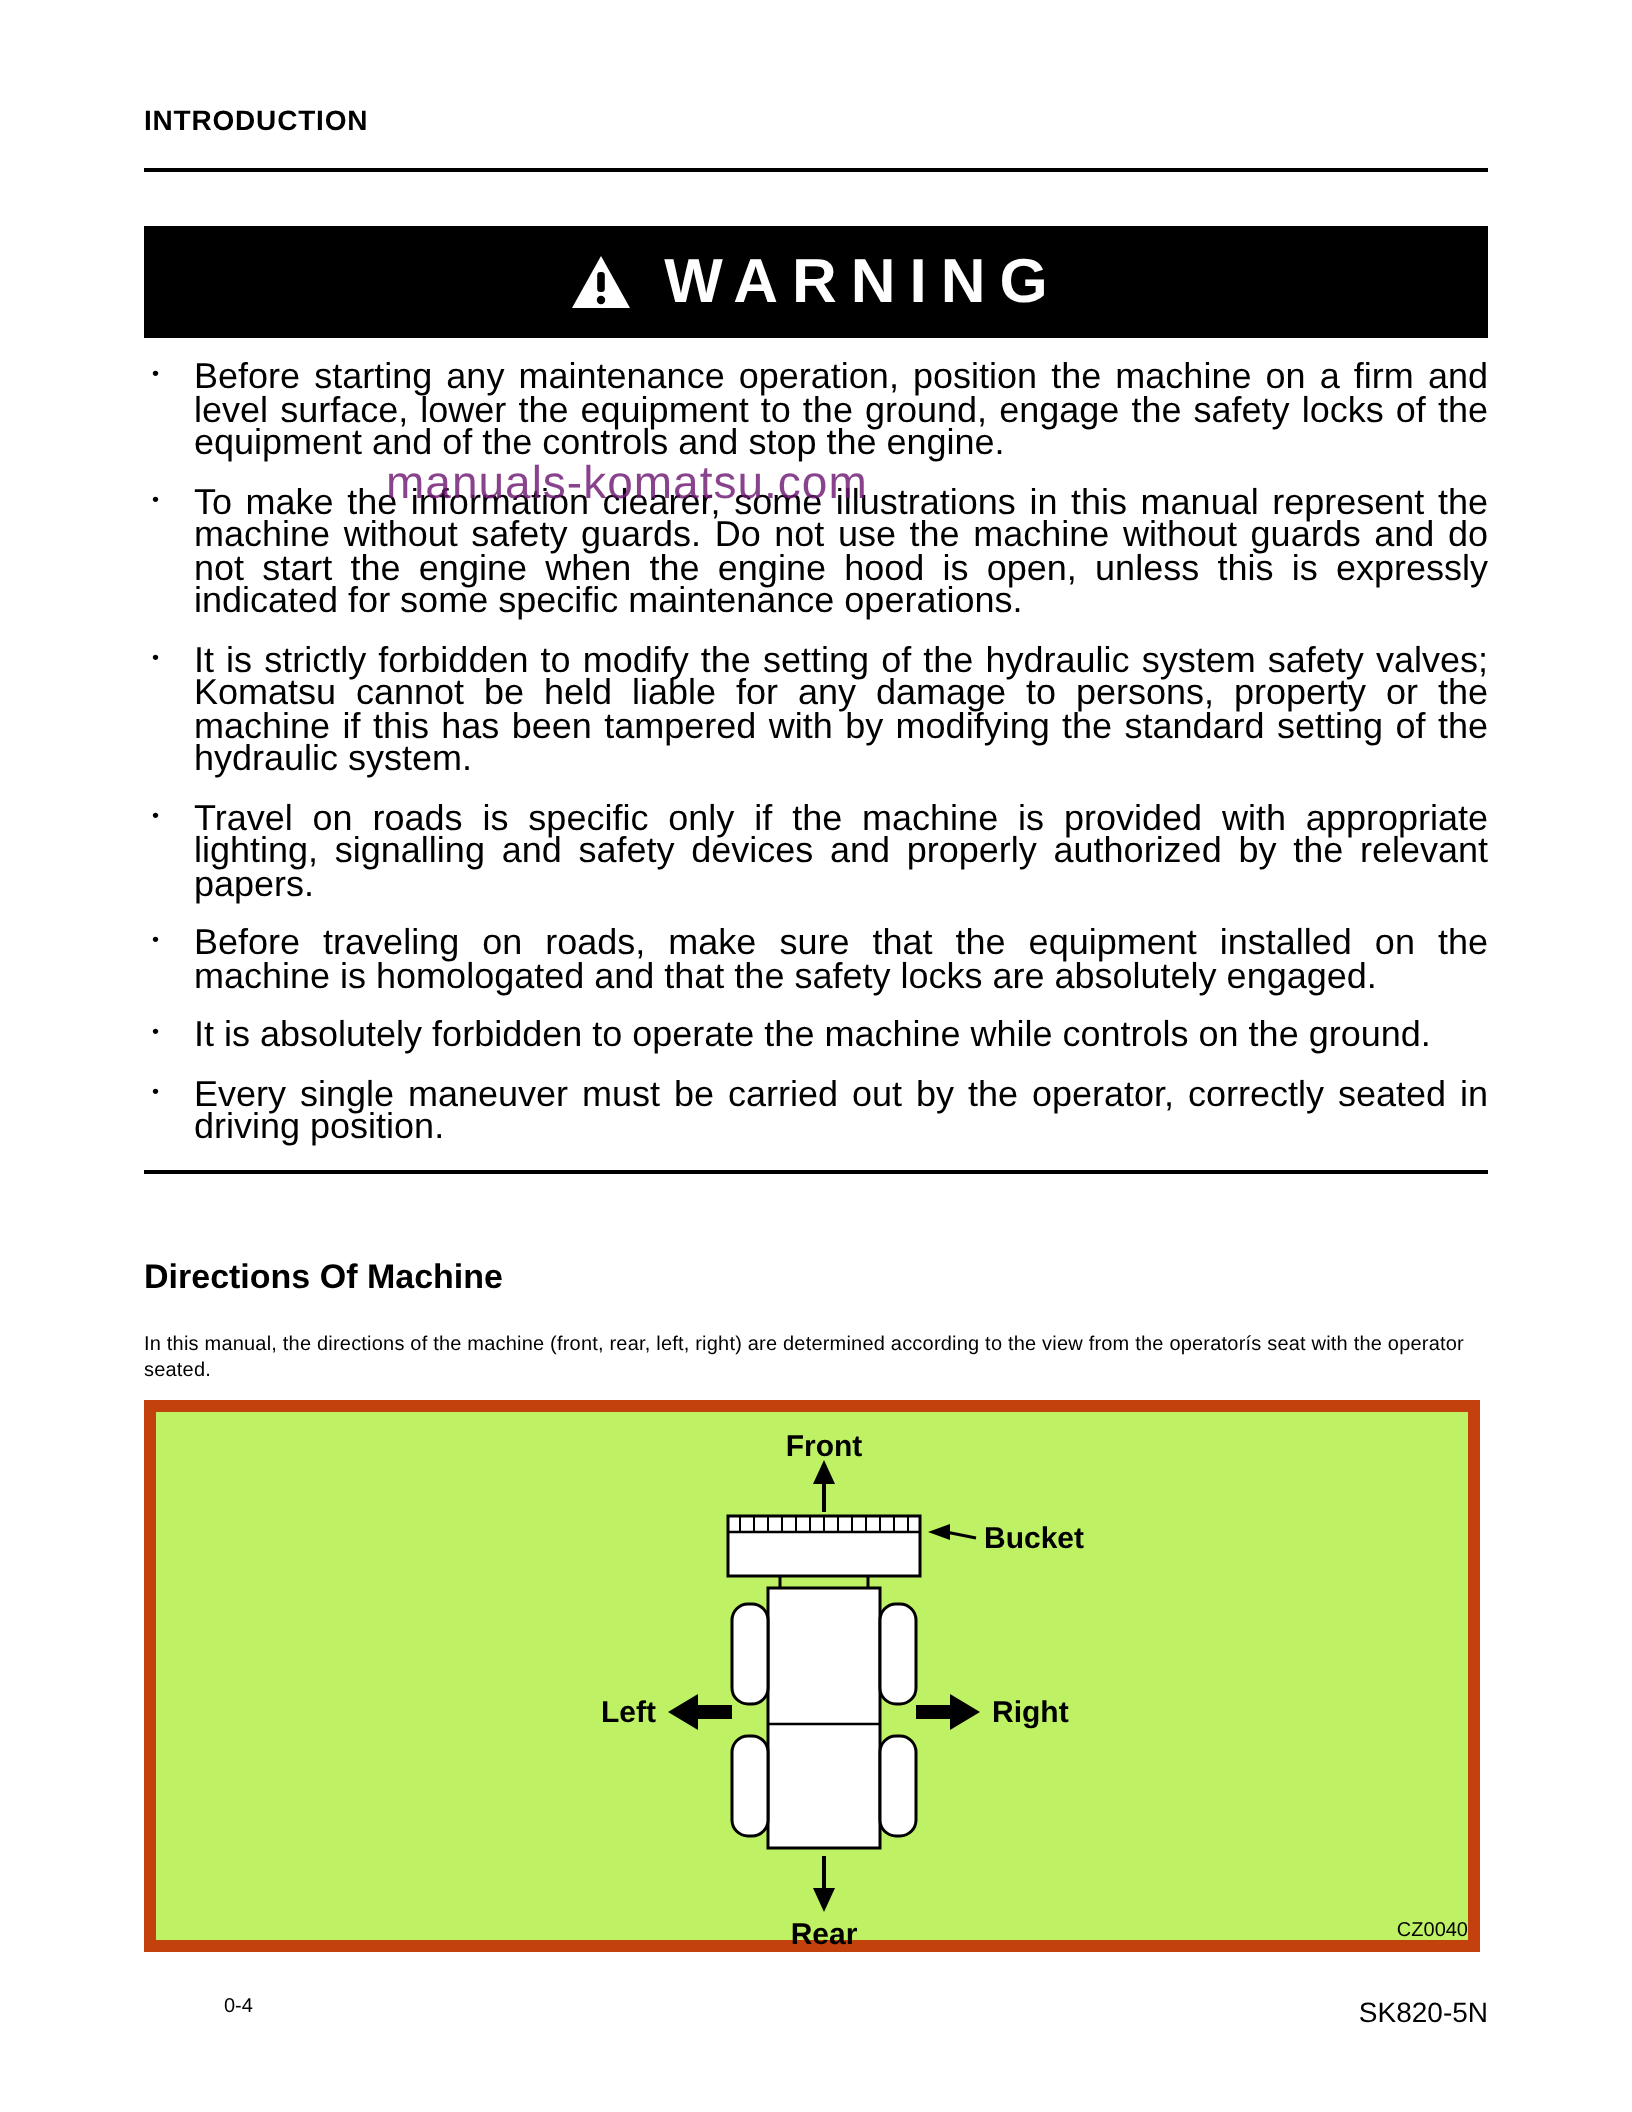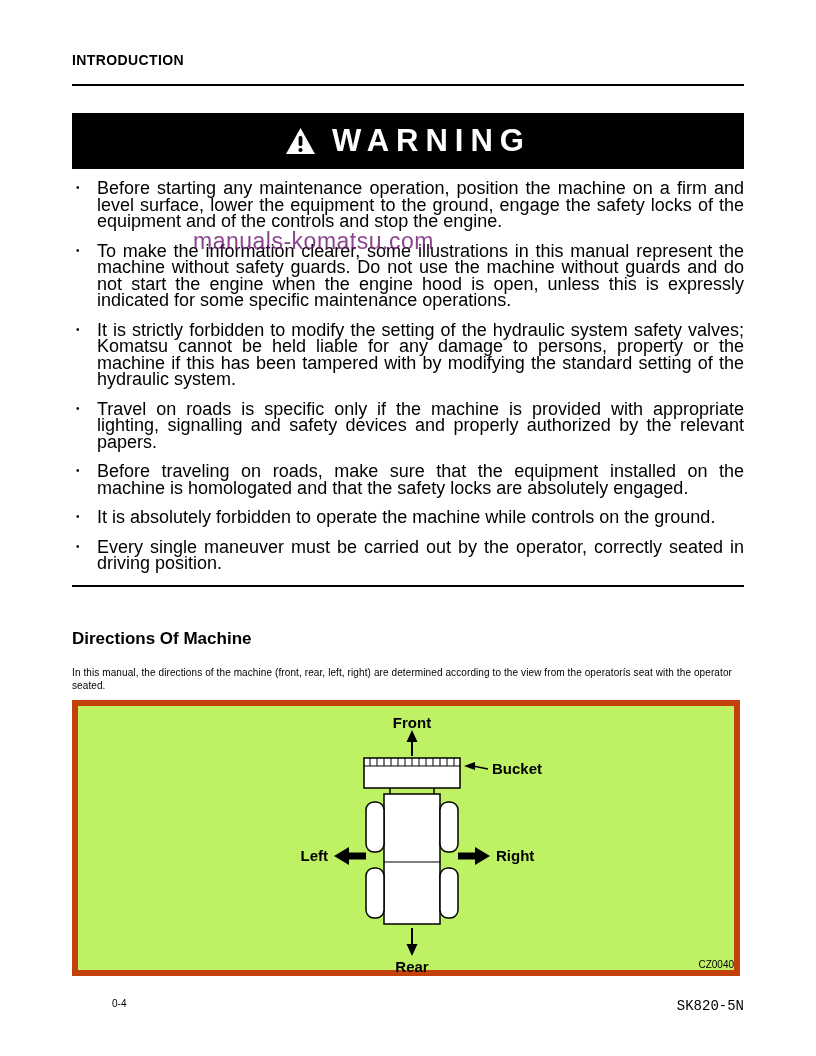--- a/index.html
+++ b/index.html
@@ -53,21 +53,21 @@
   .figure-box {
     margin-top:7px;
     width:668px; height:276px;
     border:6px solid #c2410c;
     position:relative;
     background:#bef264;
   }
   .figure-box svg { display:block; }
 
   .footer-left  { position:absolute; left:72px;  top:998px; font-size:10px;margin-left:40px; }
-  .footer-right { position:absolute; right:72px; top:998px; font-size:14px; text-align:right;font-family:Liberation Mono, monospace; }
+  .footer-right { position:absolute; right:72px; top:998px; font-size:14px; text-align:right; }
 
   .watermark {
     position:absolute; left:193px; top:228px;
     font-size:23px; color:#701a75; opacity:.82;
     letter-spacing:.5px;
     pointer-events:none;
   }
 
   svg text { font-family:"Liberation Sans", sans-serif; }
   .fig-label { font-size:15px; font-weight:bold; fill:#000; }

